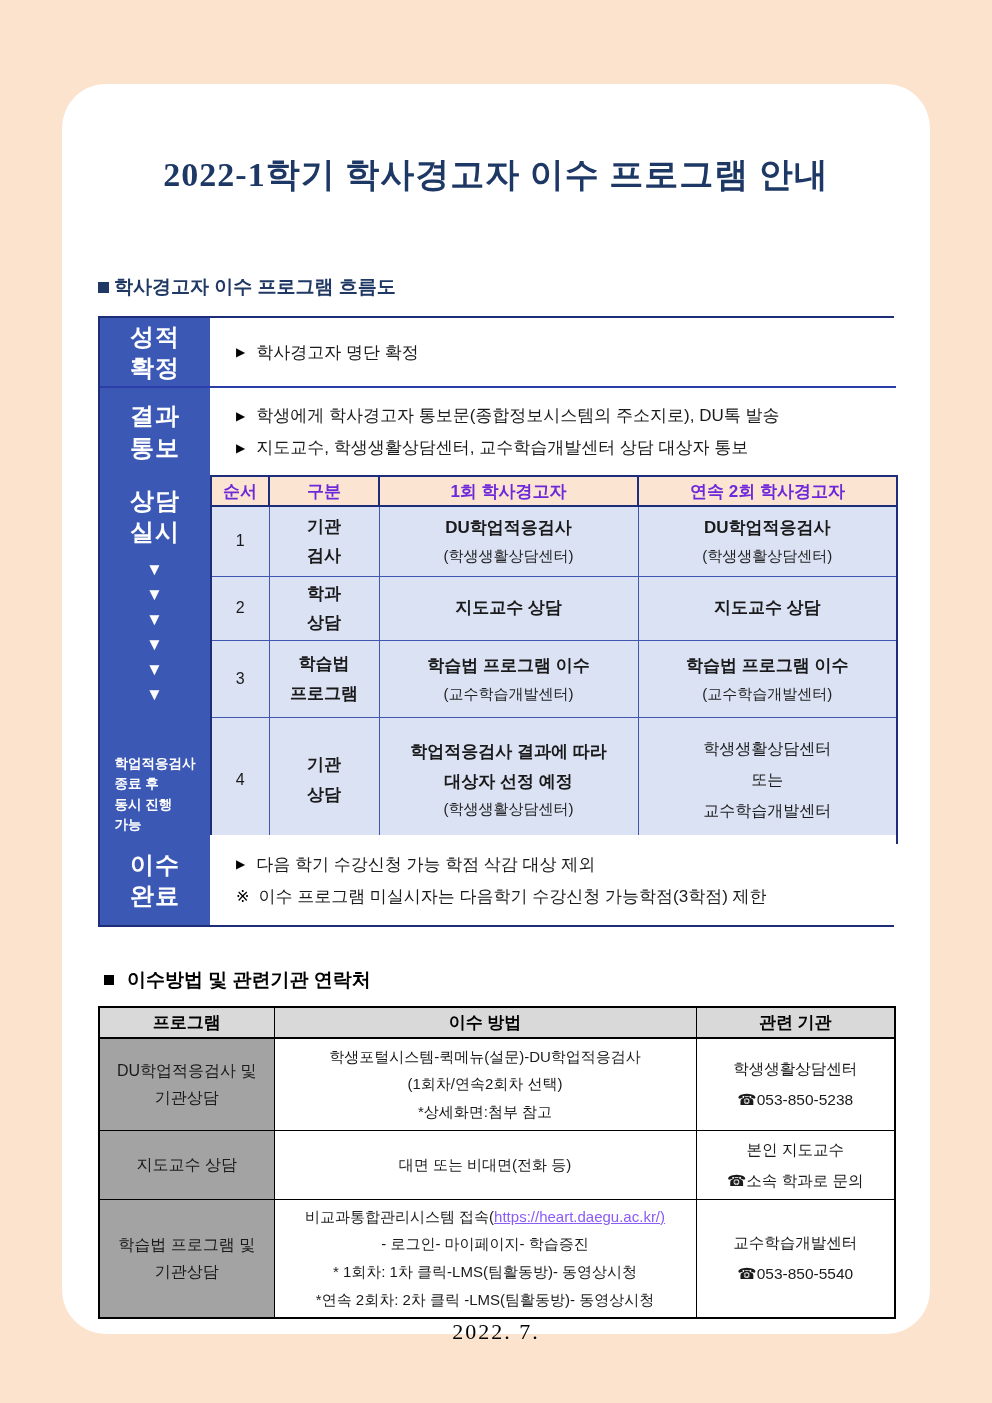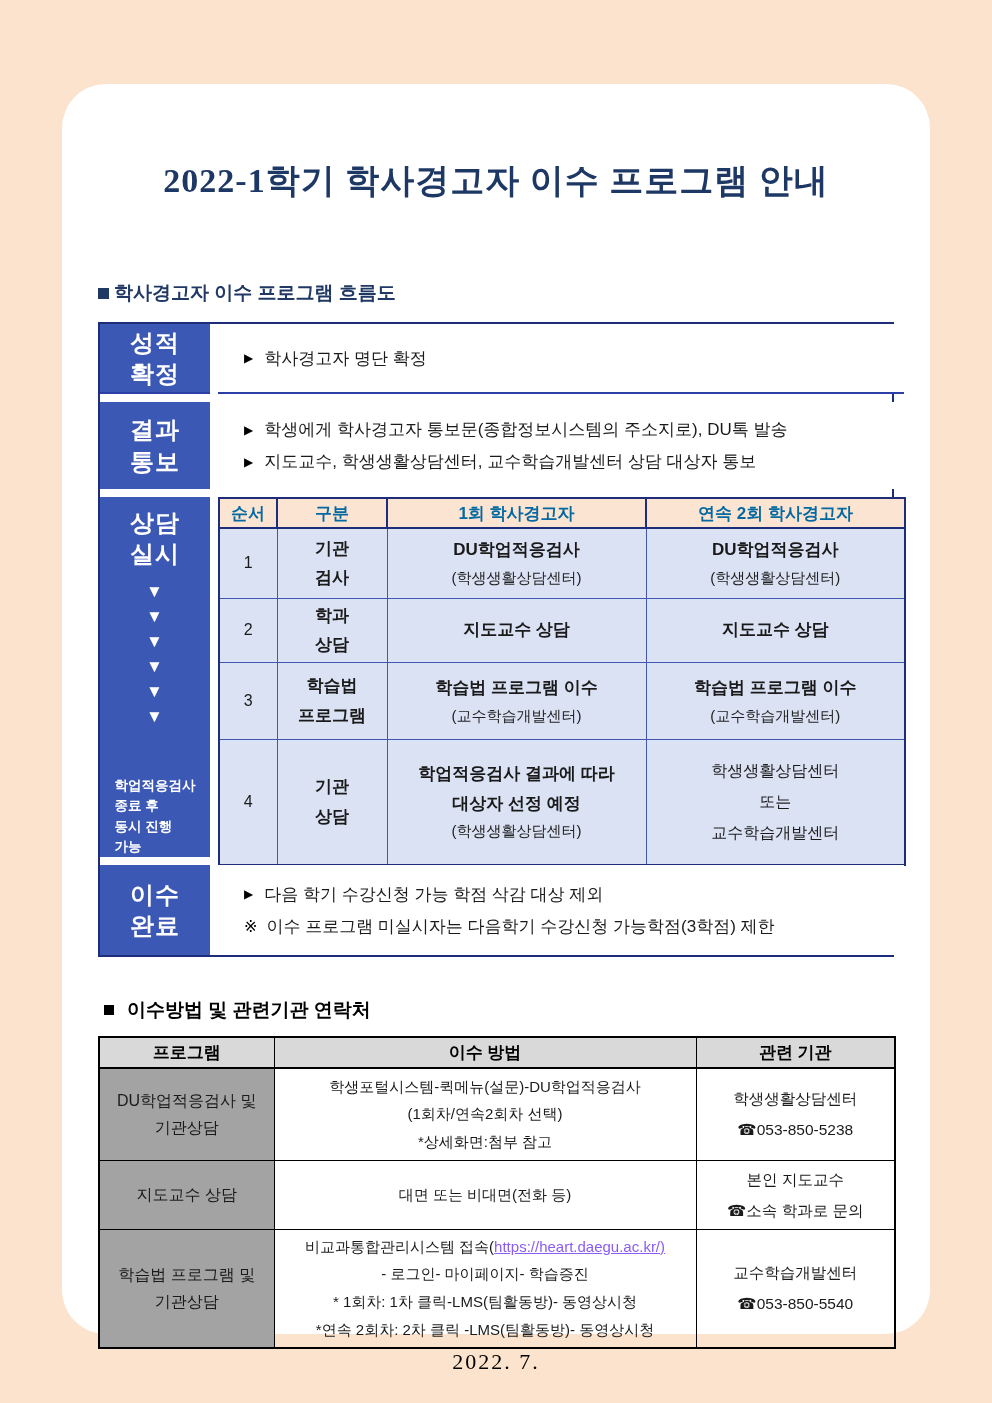--- a/index.html
+++ b/index.html
@@ -11,21 +11,21 @@
     color:#1a1a1a;
   }
   .card{
     position:absolute;left:62px;top:84px;
     width:868px;height:1250px;
     background:#ffffff;border-radius:44px;
     box-sizing:border-box;
     padding:0 36px;
   }
   .title{
-    margin:14px;padding-top:60px;
+    margin:8px;padding-top:60px;
     text-align:center;
     font-family:"Liberation Serif","DejaVu Serif",serif;
     font-weight:700;font-size:34px;letter-spacing:1px;
     color:#1e3865;
   }
   .sec{
     display:flex;align-items:center;
     font-size:19px;font-weight:700;
   }
   .sec1{margin-top:76px;color:#1f3864;}
@@ -34,21 +34,20 @@
   .sq-navy{background:#1f3864;margin-right:5px;}
   .sq-black{background:#000;margin-left:6px;margin-right:13px;width:10px;height:10px;}
 
   
   .flow{
     margin-top:16px;
     display:grid;
     grid-template-columns:110px 686px;
     grid-template-rows:70px 87px 360px 90px;
     border:2px solid #1e2d7a;
-    gap:8px;
   }
   .stage{
     background:#3b58b5;color:#fff;
     display:flex;flex-direction:column;
     align-items:center;justify-content:center;
     font-weight:700;font-size:24px;line-height:1.3;
     letter-spacing:1px;
   }
   .fcontent{
     background:#fff;
@@ -70,21 +69,21 @@
   }
   .fc-c{padding:0;justify-content:flex-start;}
 
   table.inner{
     border-collapse:collapse;table-layout:fixed;
     width:100%;height:100%;
     border:2px solid #1e2d7a;
   }
   table.inner th{
     background:#fce4d3;border:2px solid #1e2d7a;
-    font-size:17px;font-weight:700;color:#0369a1;
+    font-size:17px;font-weight:700;color:#6d28d9;
     height:28px;padding:0;
   }
   table.inner td{
     background:#dbe2f4;border:1.5px solid #4156ae;
     text-align:center;vertical-align:middle;padding:2px 4px;
   }
   .c-no{font-size:16px;}
   .c-cat{font-size:17px;font-weight:700;line-height:1.75;}
   .c-main{font-size:17px;font-weight:700;line-height:1.75;}
   .c-sub{font-size:15px;font-weight:400;line-height:1.75;color:#222;}

